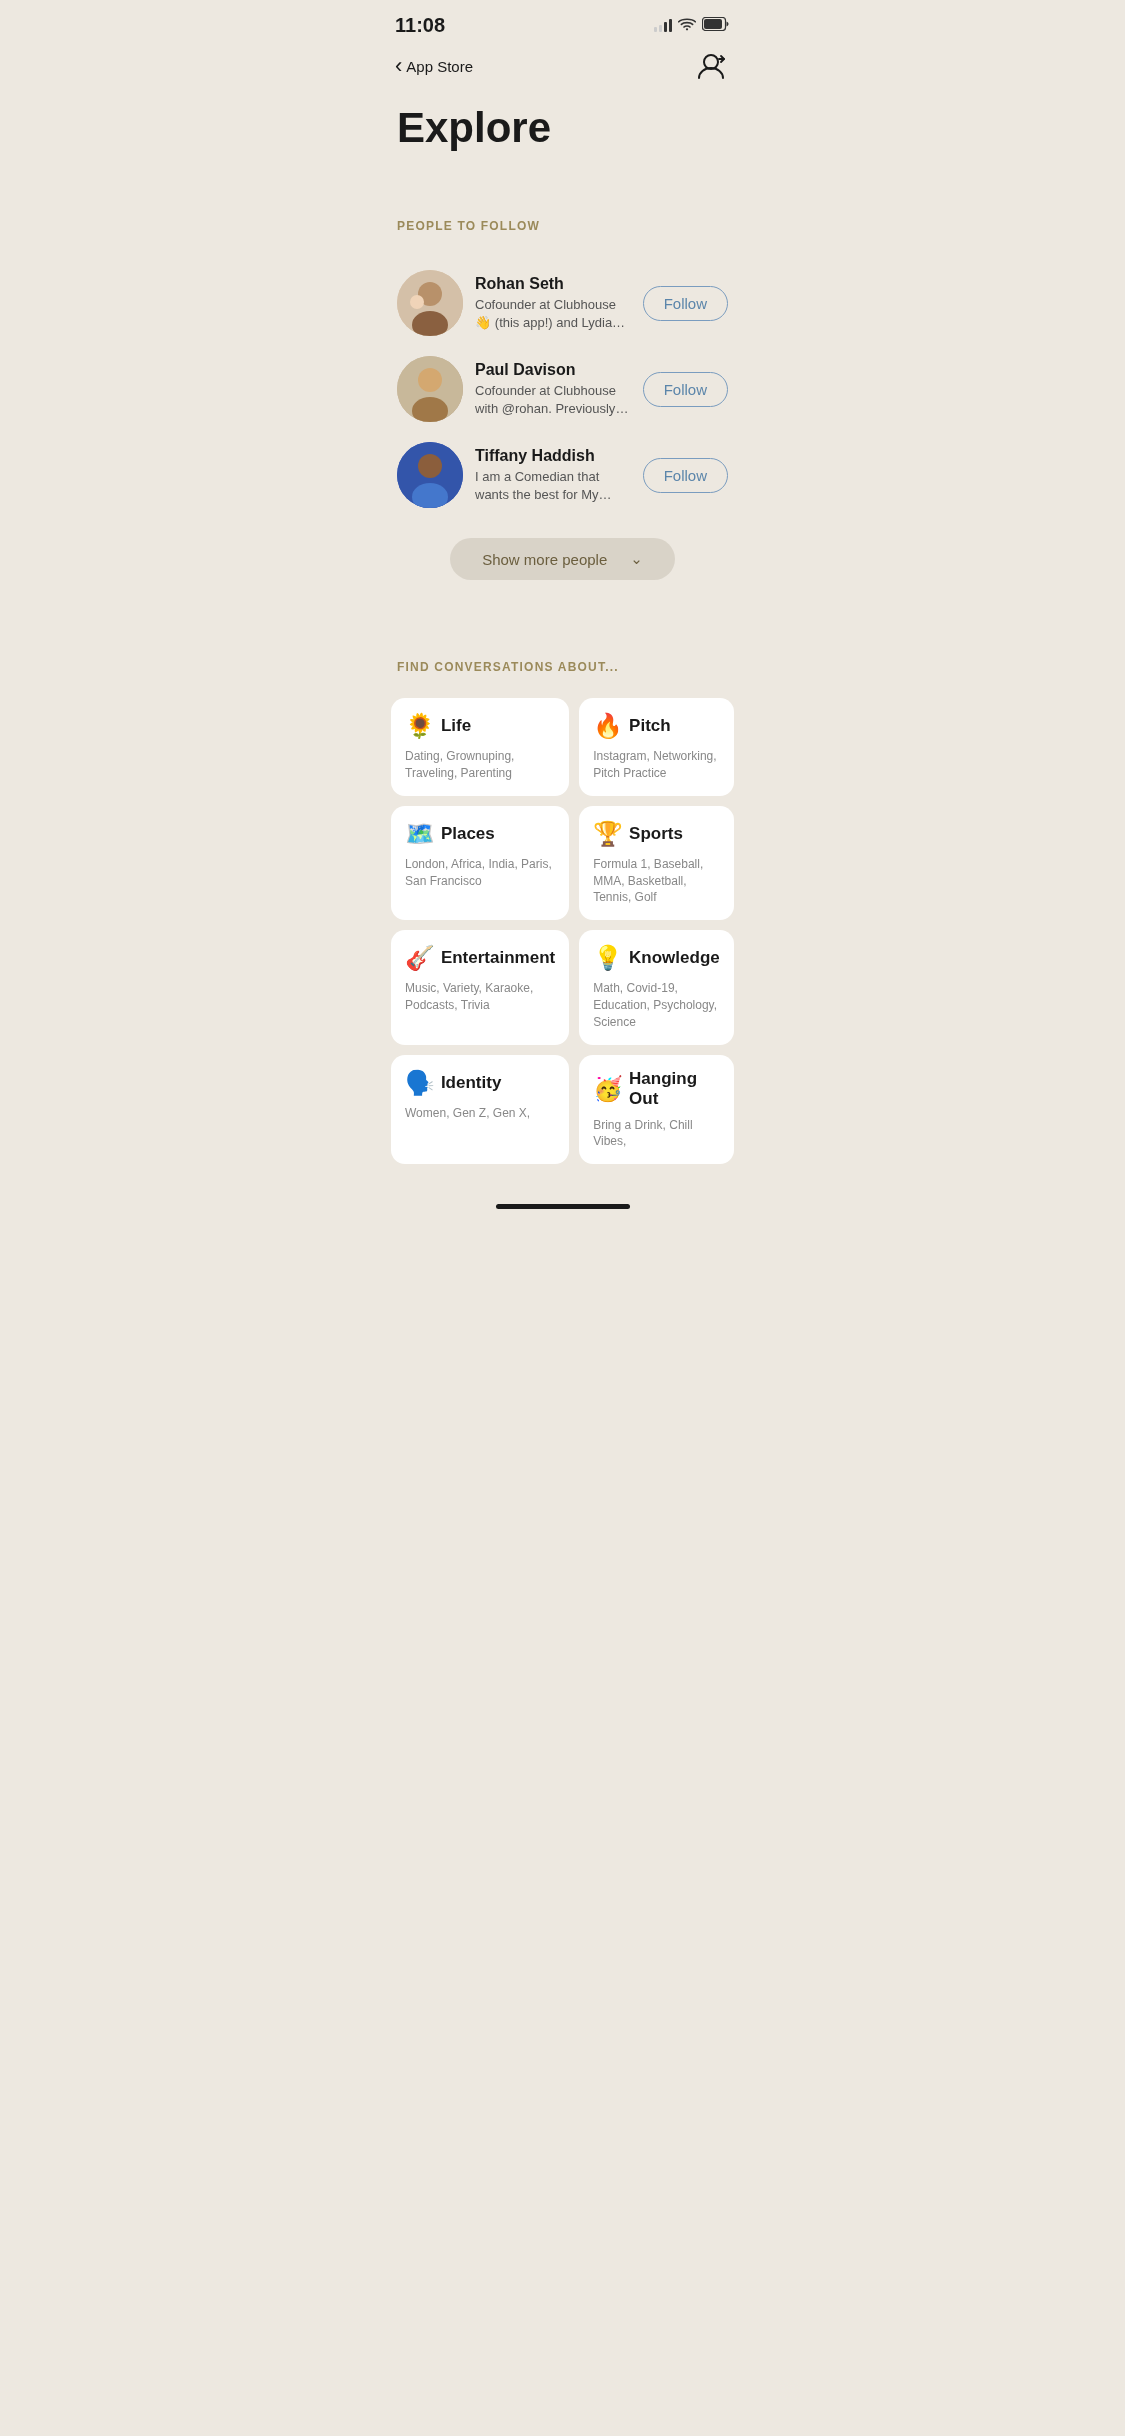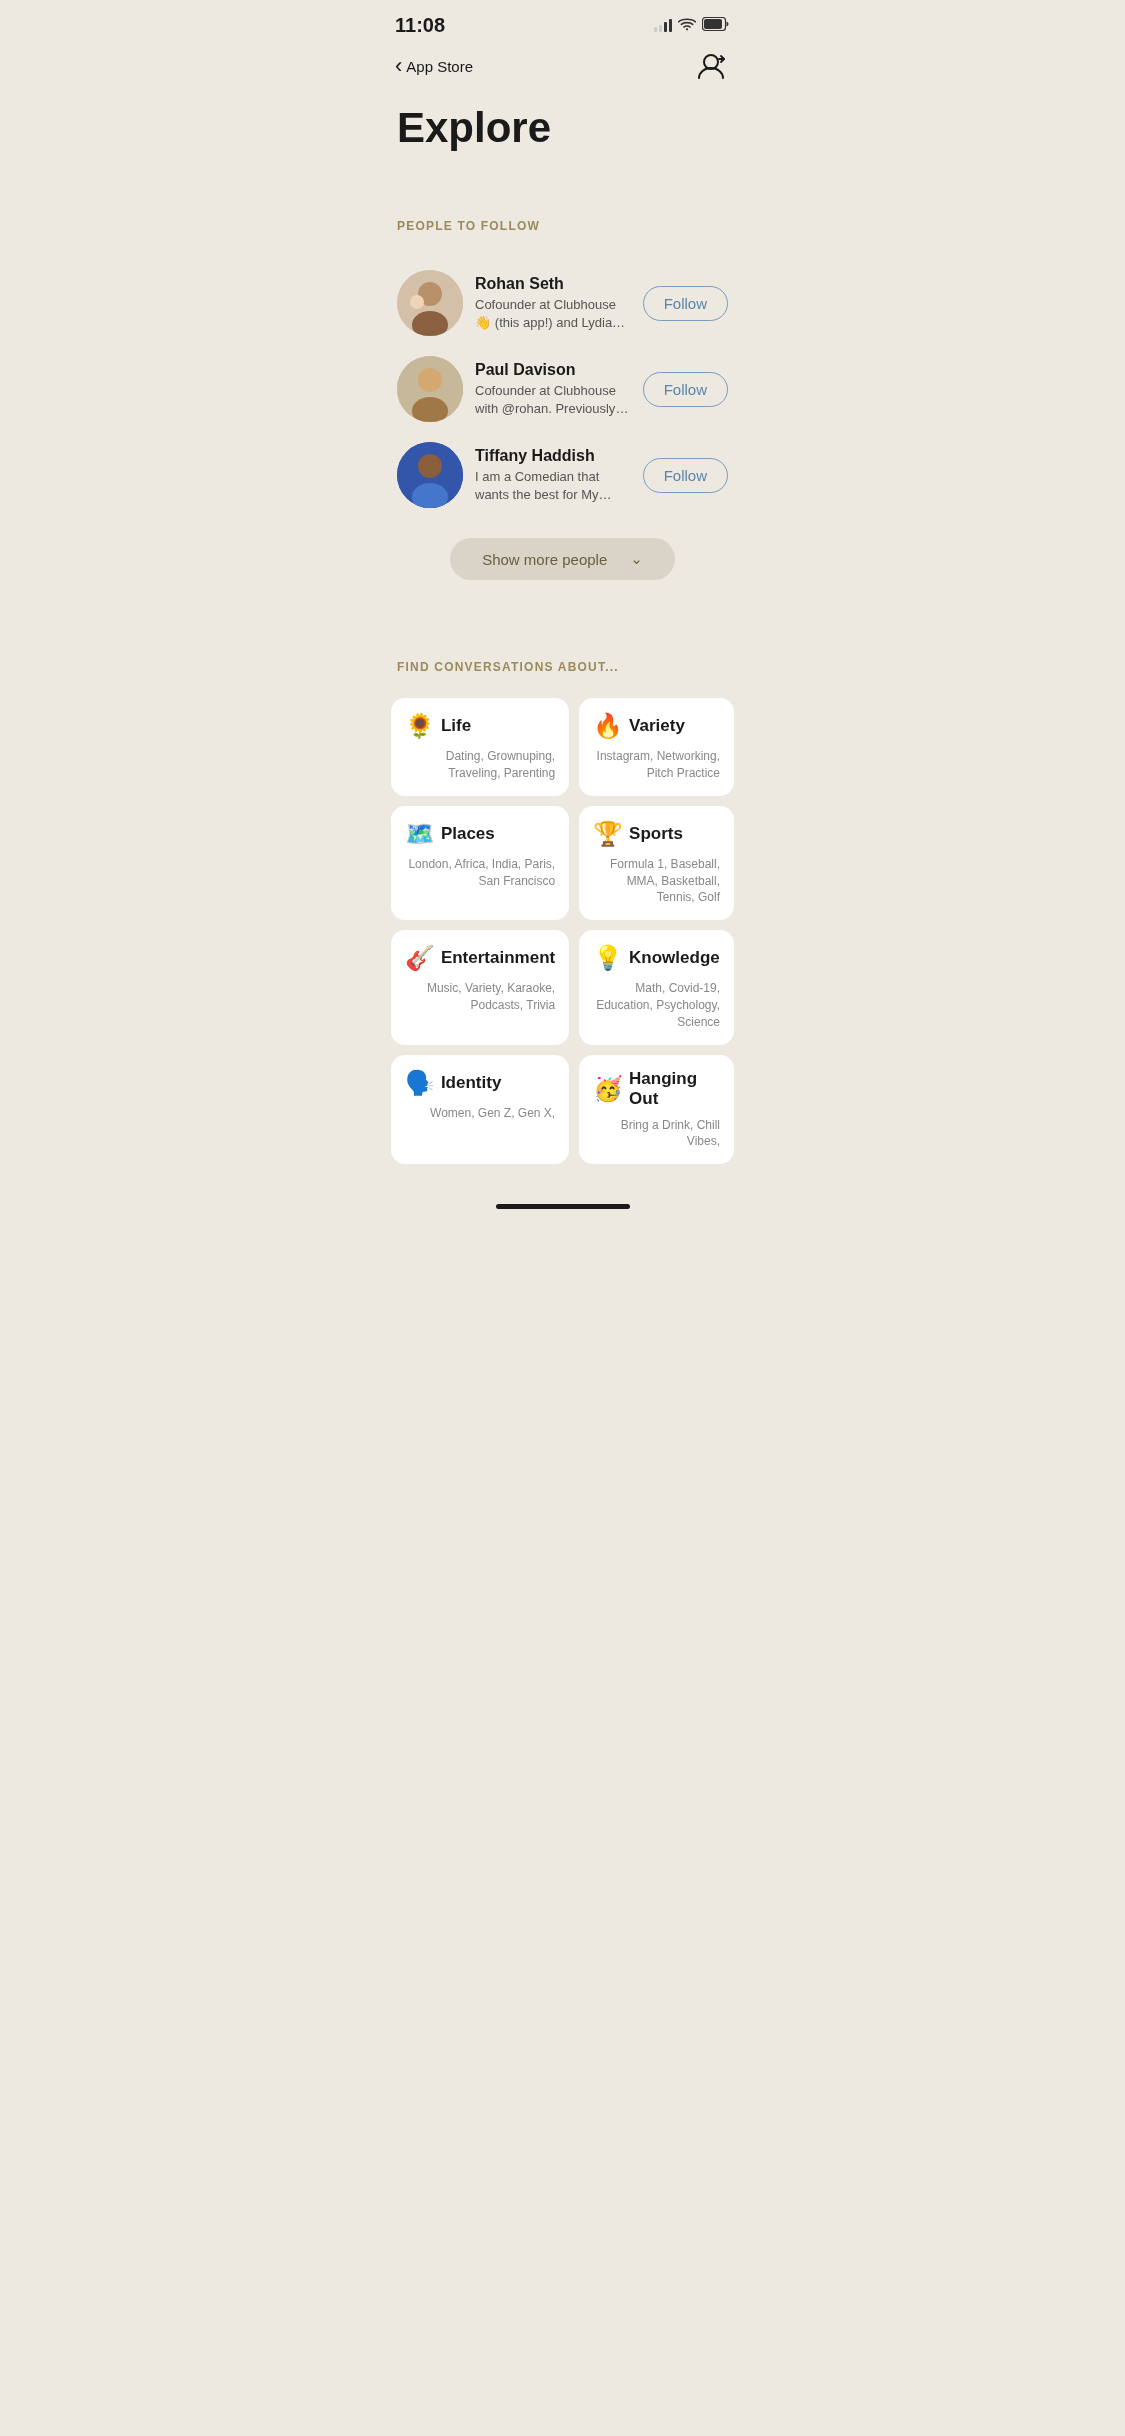--- a/index.html
+++ b/index.html
@@ -194,21 +194,20 @@
       font-weight: 700;
       color: #1a1a1a;
       margin-bottom: 4px;
       display: inline;
     }
     .topic-subtitle {
       font-size: 12px;
       color: #888;
       line-height: 1.4;
       margin-top: 4px;
-      text-align: right;
     }
     .topic-header {
       display: flex;
       align-items: center;
       gap: 6px;
       margin-bottom: 3px;
     }
 
     
     .rohan-avatar {
@@ -345,21 +344,21 @@
       <div class="topic-header">
         <span class="topic-emoji">🌻</span>
         <span class="topic-title">Life</span>
       </div>
       <div class="topic-subtitle">Dating, Grownuping, Traveling, Parenting</div>
     </div>
 
     <div class="topic-card">
       <div class="topic-header">
         <span class="topic-emoji">🔥</span>
-        <span class="topic-title">Variety</span>
+        <span class="topic-title">Pitch</span>
       </div>
       <div class="topic-subtitle">Instagram, Networking, Pitch Practice</div>
     </div>
 
     <div class="topic-card">
       <div class="topic-header">
         <span class="topic-emoji">🗺️</span>
         <span class="topic-title">Places</span>
       </div>
       <div class="topic-subtitle">London, Africa, India, Paris, San Francisco</div>

